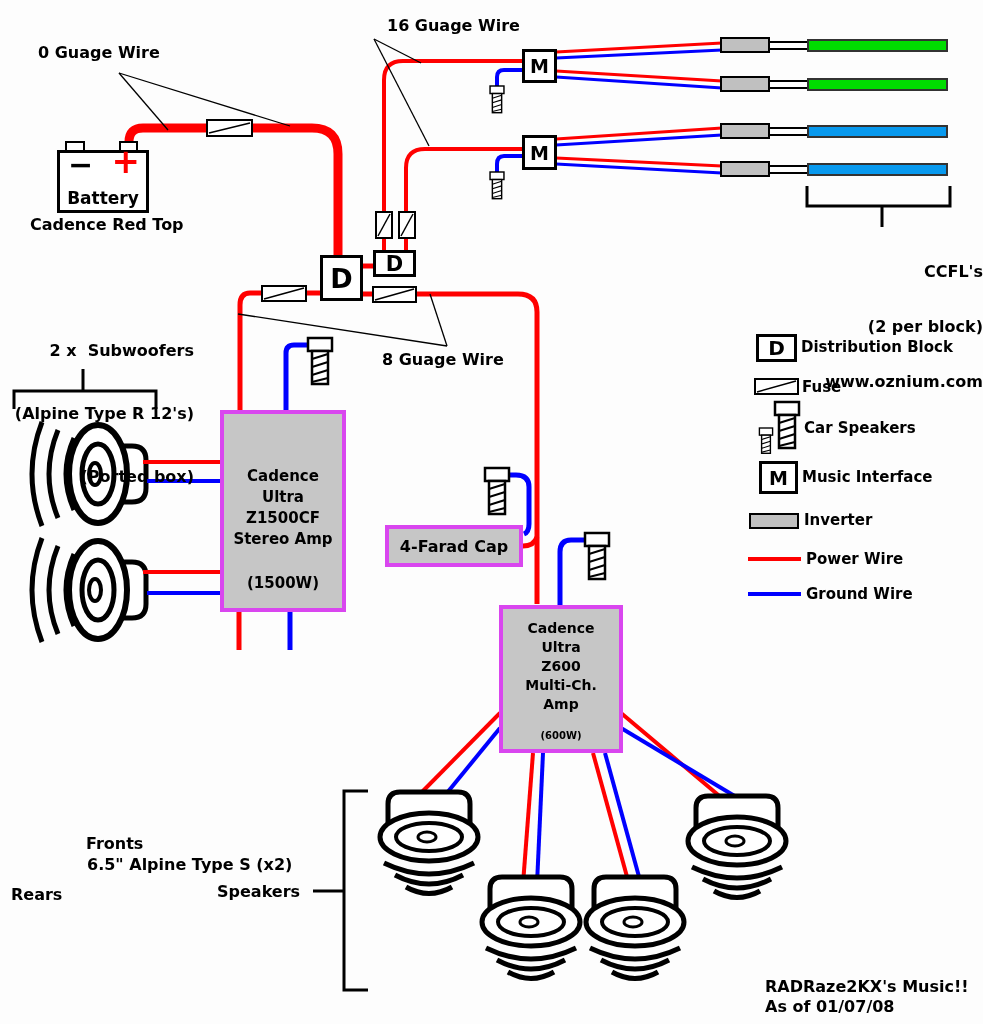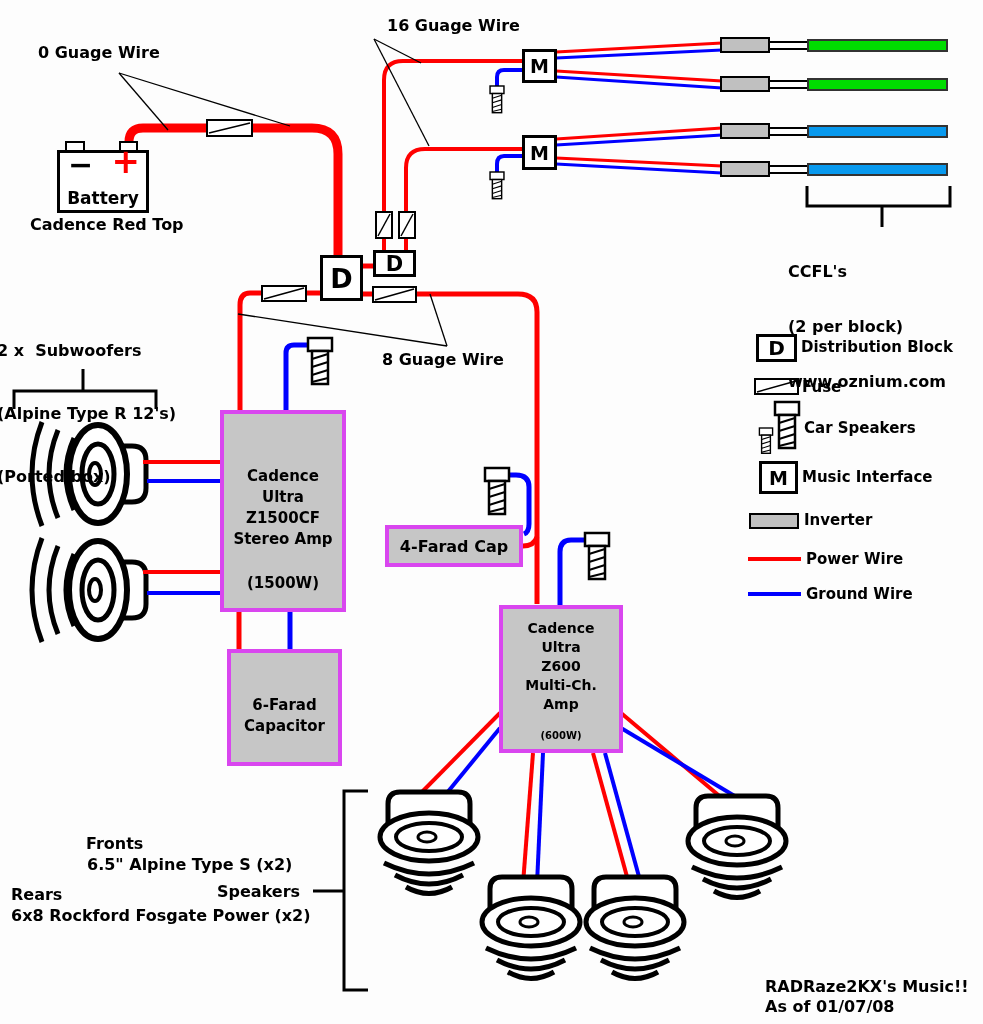--- a/index.html
+++ b/index.html
@@ -1,21 +1,21 @@
 <!DOCTYPE html>
 <html><head>
 <meta charset="utf-8">
 <style>
   html,body{margin:0;padding:0;background:#fff;}
   #stage{position:relative;width:983px;height:1024px;background:#fdfdfd;overflow:hidden;
          font-family:"DejaVu Sans",sans-serif;}
   #wires{position:absolute;left:0;top:0;}
   .lbl{position:absolute;font-weight:bold;font-size:16px;color:#000;white-space:pre;line-height:1.15;}
   .lbl15{font-size:15px;}
-  .ctr{text-align:left;}
+  .ctr{text-align:right;}
   .gbox{position:absolute;background:#c6c6c6;border:4px solid #d946ef;box-sizing:border-box;
         font-weight:bold;color:#000;text-align:center;}
   .wbox{position:absolute;background:#fff;border:3px solid #000;box-sizing:border-box;
         display:flex;align-items:center;justify-content:center;font-weight:bold;color:#000;}
   .amp-lines{position:absolute;left:0;right:0;font-size:15px;line-height:21px;}
   .amp-power{position:absolute;left:0;right:0;font-size:15px;}
   .inv{position:absolute;background:#c0c0c0;border:2px solid #000;box-sizing:border-box;}
   .conn{position:absolute;background:#fff;border:2px solid #000;box-sizing:border-box;}
   .tube{position:absolute;border:2px solid #333;box-sizing:border-box;}
   .tube-green{background:#00dc00;}
@@ -236,44 +236,37 @@
   <div class="gbox" style="left:220px;top:410px;width:126px;height:202px;">
     <div class="amp-lines" style="top:52px;">
       <div>Cadence</div>
       <div>Ultra</div>
       <div>Z1500CF</div>
       <div>Stereo Amp</div>
     </div>
     <div class="amp-power" style="bottom:16px;">(1500W)</div>
   </div>
 
-  <div class="gbox" style="left:227px;top:649px;width:115px;height:117px;">
-    <div class="amp-lines" style="top:42px;">
-      <div>6-Farad</div>
-      <div>Capacitor</div>
-    </div>
-  </div>
 
   <div class="gbox" style="left:385px;top:525px;width:138px;height:42px;display:flex;align-items:center;justify-content:center;font-size:16px;">
     <span>4-Farad Cap</span>
   </div>
 
   <div class="gbox" style="left:499px;top:605px;width:124px;height:148px;font-size:14px;">
     <div class="amp-lines" style="top:10px;font-size:14px;line-height:19px;">
       <div>Cadence</div>
       <div>Ultra</div>
       <div>Z600</div>
       <div>Multi-Ch.</div>
       <div>Amp</div>
     </div>
     <div class="amp-power" style="bottom:8px;font-size:10px;">(600W)</div>
   </div>
 
   <div class="lbl" style="left:86px;top:835px;">Fronts</div>
   <div class="lbl" style="left:87px;top:856px;">6.5" Alpine Type S (x2)</div>
   <div class="lbl" style="left:11px;top:886px;">Rears</div>
-  <div class="lbl" style="left:11px;top:907px;">6x8 Rockford Fosgate Power (x2)</div>
   <div class="lbl" style="left:217px;top:883px;">Speakers</div>
 
   <div class="lbl" style="left:765px;top:978px;">RADRaze2KX's Music!!</div>
   <div class="lbl" style="left:765px;top:998px;">As of 01/07/08</div>
 
 </div>
 
 </body></html>

